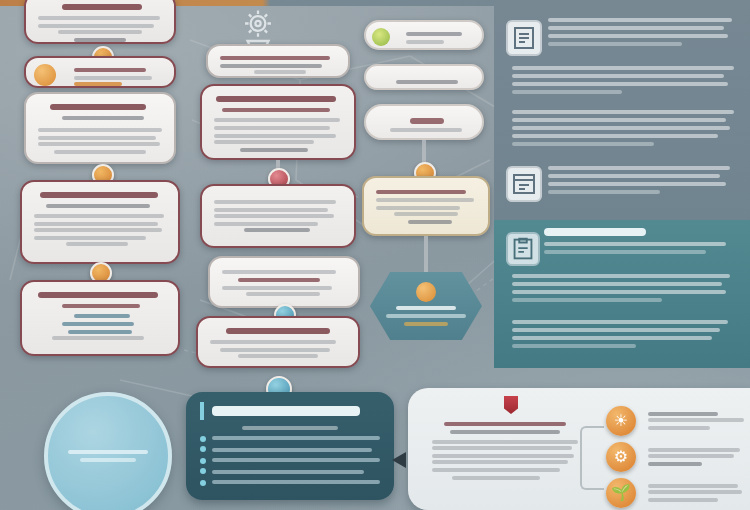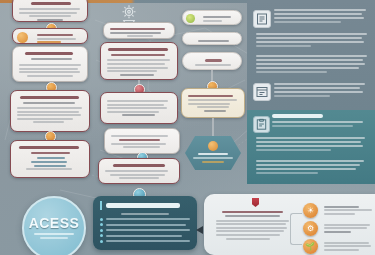--- a/index.html
+++ b/index.html
@@ -319,21 +319,20 @@
     <div class="rline dim" style="width:66%"></div>
   </div>
   <div class="row blur" style="left:256px;top:160px;width:114px;">
     <div class="rline" style="width:95%"></div>
     <div class="rline" style="width:91%"></div>
     <div class="rline" style="width:88%"></div>
     <div class="rline dim" style="width:54%"></div>
   </div>
 
   <div class="circlebadge" style="left:22px;top:196px;width:60px;height:60px;">
-    <div class="badgetext blur" style="font-size:14px;">ACESS</div>
     <div class="rline" style="width:40px;background:#eef9fc;opacity:.7;margin-top:2px"></div>
     <div class="rline" style="width:28px;background:#eef9fc;opacity:.6;"></div>
   </div>
 
   <div class="conn blue" style="left:133px;top:188px;width:11px;height:11px;"></div>
   <div class="darkcard blur" style="left:93px;top:196px;width:104px;height:54px;">
     <div style="display:flex;align-items:center;gap:4px;">
       <div style="width:2px;height:9px;background:#7fd0e2;"></div>
       <div class="rline" style="width:74px;height:5px;background:#f1fbfd;opacity:.95;margin:0;"></div>
     </div>

